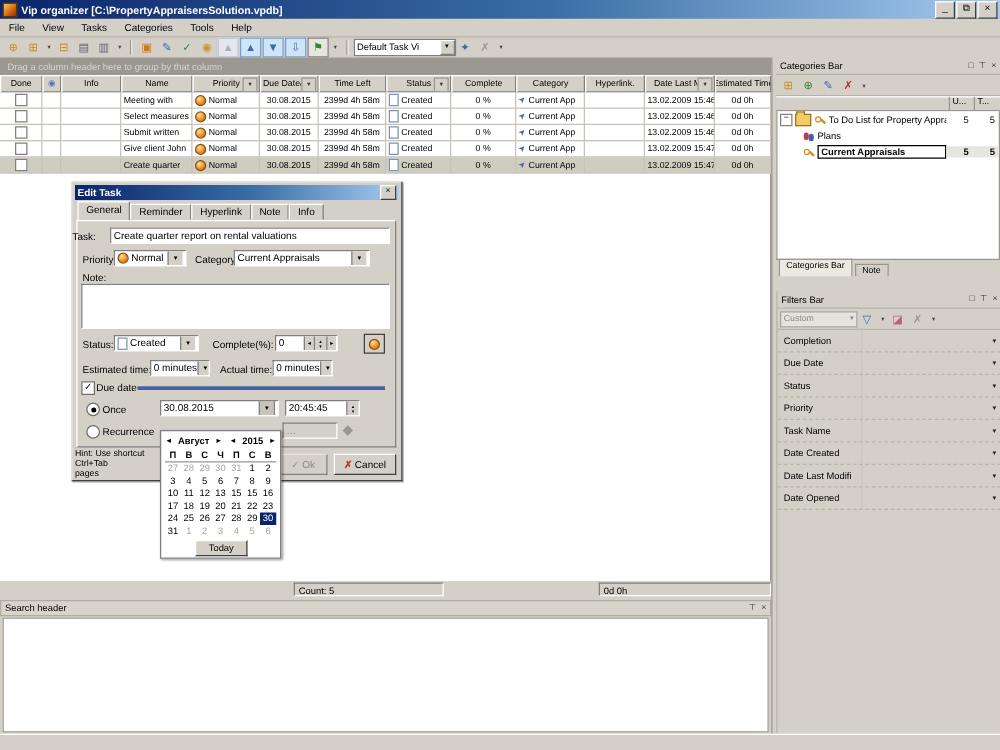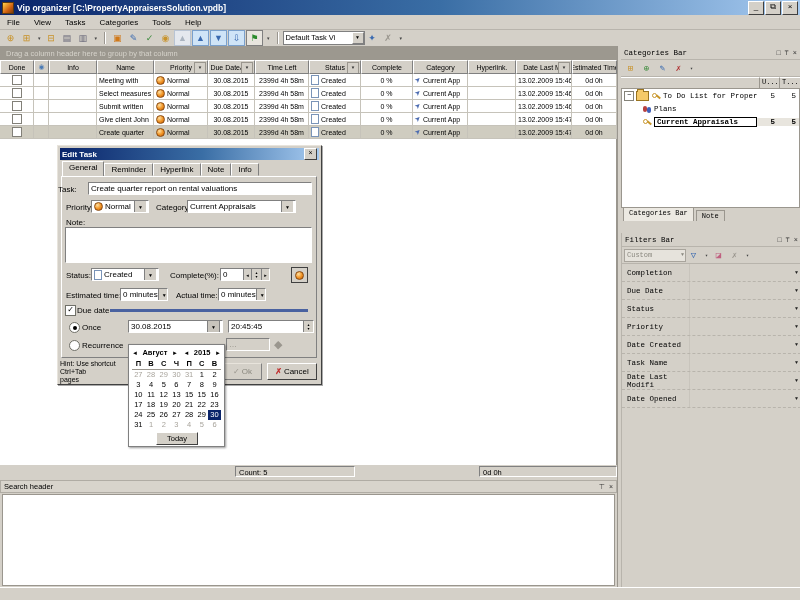--- a/index.html
+++ b/index.html
@@ -41,21 +41,21 @@
   
   .statusbar{left:0;top:465px;width:617px;height:14px;background:#d4d0c8;}
   .sbox{position:absolute;top:1px;height:11px;border:1px solid;border-color:#808080 #fff #fff #808080;font-size:7.5px;padding:1px 3px;box-sizing:border-box;}
   
   .searchhead{left:0;top:480px;width:617px;height:13px;background:#d8d4cc;border:1px solid #b0aca4;box-sizing:border-box;display:flex;align-items:center;padding:0 3px;font-size:7.5px;}
   .phbtn{font-size:7px;color:#333;margin-left:4px;line-height:8px;}
   .searchbody{left:2px;top:494px;width:613px;height:92px;background:#fff;border:1px solid #9a968e;box-sizing:border-box;}
   .bottomstrip{left:0;top:587px;width:800px;height:13px;background:#d4d0c8;border-top:1px solid #fff;}
   .splitter{left:617px;top:46px;width:4px;height:541px;background:#d4d0c8;border-left:1px solid #9a968e;}
   
-  .panel{background:#d4d0c8;font-family:Liberation Mono, monospace;}
+  .panel{background:#d4d0c8;}
   .phead{height:13px;display:flex;align-items:center;padding:0 3px;font-size:7.5px;border-bottom:1px solid #b8b4ac;}
   .ptool{height:16px;display:flex;align-items:center;padding:0 2px;border-bottom:1px solid #b8b4ac;}
   .cat-colhead{height:11px;display:flex;border-bottom:1px solid #9a968e;background:#d4d0c8;}
   .cat-colhead div{border-right:1px solid #9a968e;border-top:1px solid #fff;box-sizing:border-box;font-size:7px;padding-left:2px;overflow:hidden;}
   .treebody{background:#fff;border:1px solid #9a968e;border-top:none;}
   .treerow{height:13px;display:flex;align-items:center;font-size:7.5px;white-space:nowrap;overflow:hidden;}
   .expbox{width:8px;height:8px;border:1px solid #848278;background:#fff;font-size:7px;line-height:6px;text-align:center;margin:0 2px;flex:none;}
   .folder{width:11px;height:8px;background:#f5c968;border:1px solid #9a7420;position:relative;margin-right:2px;flex:none;}
   .folder::before{content:"";position:absolute;left:0;top:-3px;width:5px;height:2px;background:#f5c968;border:1px solid #9a7420;border-bottom:none;}
   .keyicon{position:relative;width:11px;height:10px;display:inline-block;flex:none;margin-right:1px;}
@@ -362,25 +362,25 @@
         </div>
         <div class="filrow">
           <span class="lab">Status</span>
           <span class="fildd">▼</span>
         </div>
         <div class="filrow">
           <span class="lab">Priority</span>
           <span class="fildd">▼</span>
         </div>
         <div class="filrow">
+          <span class="lab">Task Name</span>
+          <span class="fildd">▼</span>
+        </div>
+        <div class="filrow">
           <span class="lab">Date Created</span>
-          <span class="fildd">▼</span>
-        </div>
-        <div class="filrow">
-          <span class="lab">Task Name</span>
           <span class="fildd">▼</span>
         </div>
         <div class="filrow">
           <span class="lab">Date Last Modifi</span>
           <span class="fildd">▼</span>
         </div>
         <div class="filrow">
           <span class="lab">Date Opened</span>
           <span class="fildd">▼</span>
         </div>
@@ -455,21 +455,21 @@
     <span class="cbx" style="left:7px;top:159px;">✓</span>
     <span class="dlab" style="left:19px;top:160px;">Due date</span>
     <div class="dueline" style="left:52px;top:163px;width:198px;"></div>
 
     <span class="rad on" style="left:11px;top:176px;"></span>
     <span class="dlab" style="left:24px;top:177px;">Once</span>
     <div class="dinput combo" style="left:70px;top:174px;width:95px;height:13px;">
       <span>30.08.2015</span>
       <span class="dd" style="border:1px solid #808080;background:#c8c4bc;">▼</span>
     </div>
-    <div class="dinput" style="left:170px;top:174px;width:86px;height:13px;padding:0;align-items:center;">
+    <div class="dinput" style="left:170px;top:174px;width:60px;height:13px;padding:0;align-items:center;">
       <span style="padding-left:2px;flex:1;">20:45:45</span>
       <span class="spin">
           <span>▴</span>
           <span>▾</span>
         </span>
     </div>
 
     <span class="rad" style="left:11px;top:194px;"></span>
     <span class="dlab" style="left:24px;top:195px;">Recurrence</span>
     <div class="dinput" style="left:168px;top:192px;width:44px;height:13px;background:#d4d0c8;color:#8a887f;">…</div>

